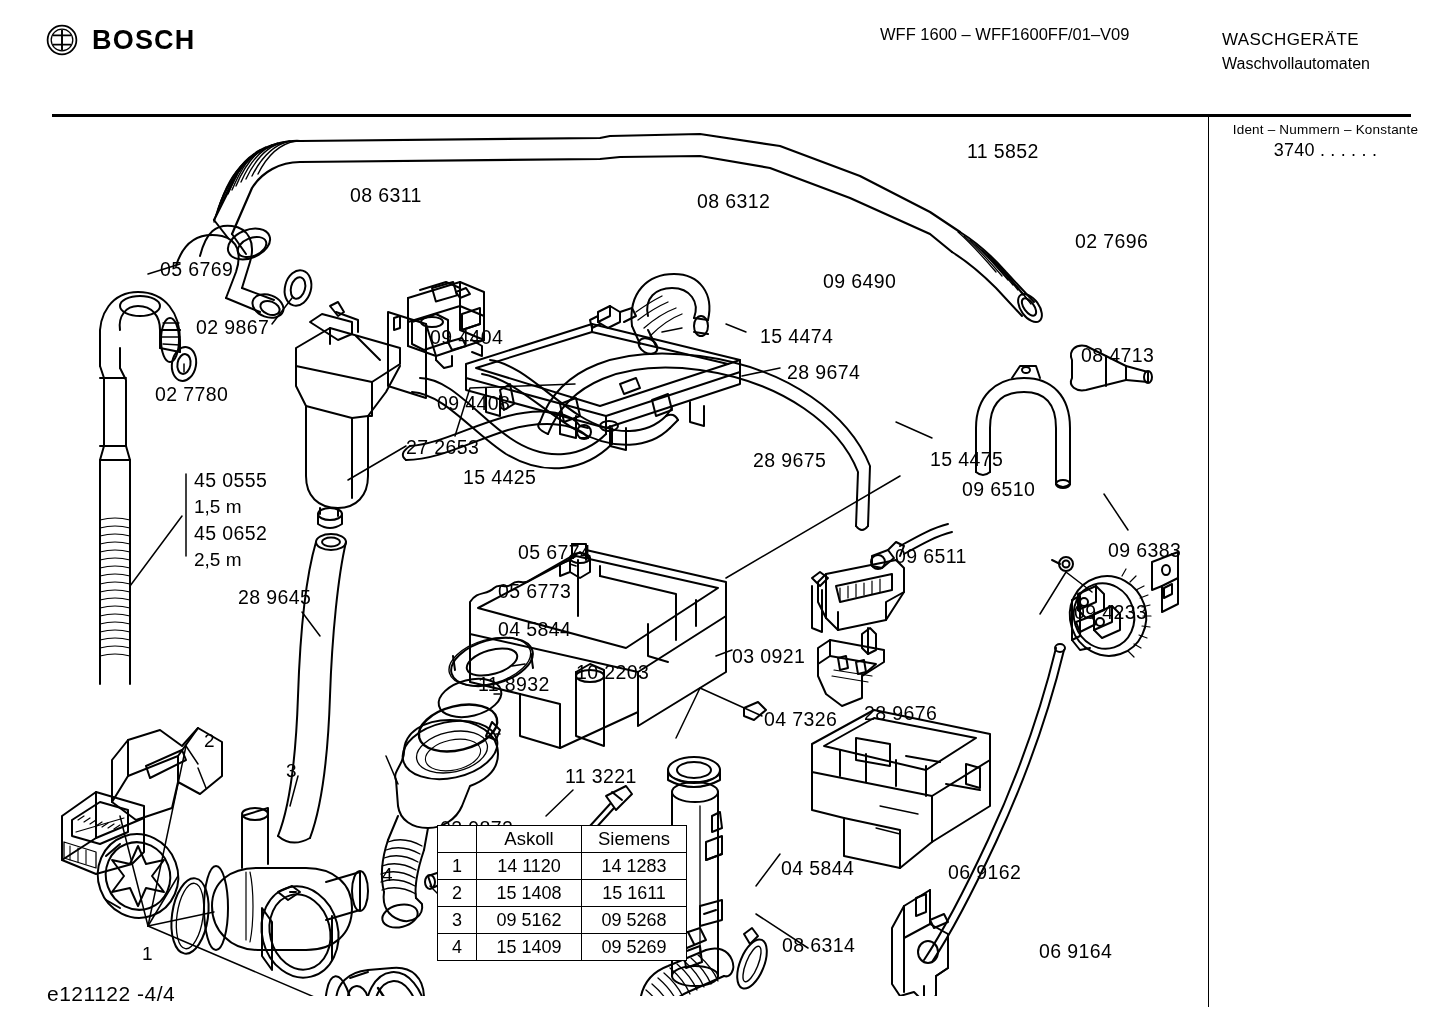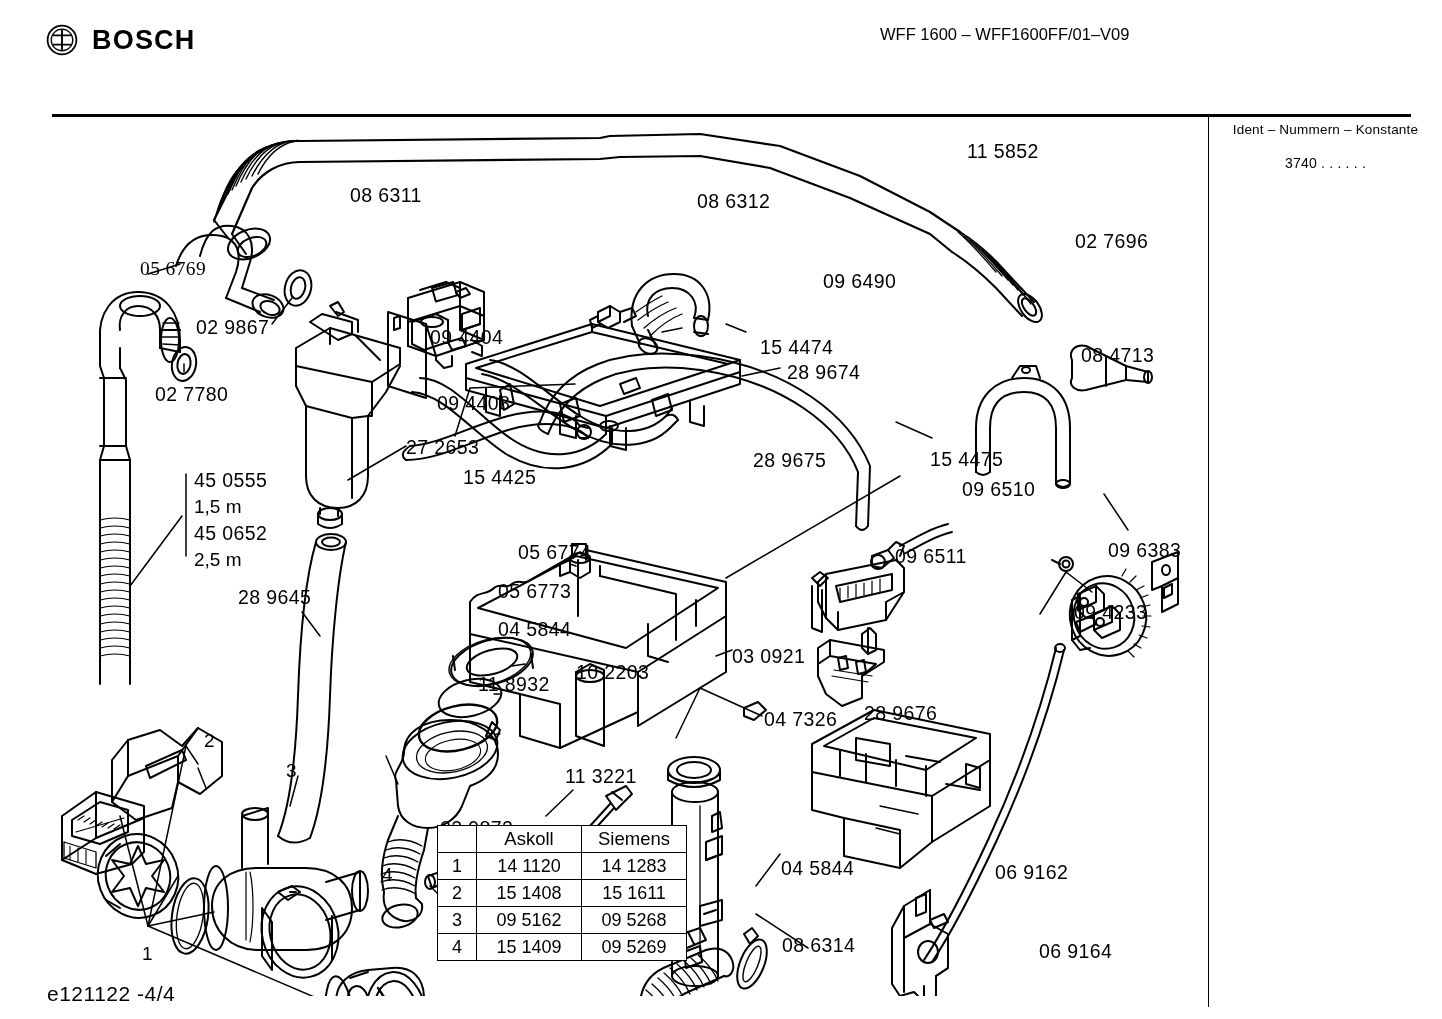--- a/index.html
+++ b/index.html
@@ -21,21 +21,21 @@
   #category .cat-main{font-size:17px;letter-spacing:.4px;}
   #category .cat-sub{font-size:16px;}
 
   #head-rule{position:absolute;left:52px;top:114px;width:1359px;height:0;
              border-top:3px solid #000;}
 
   
   #right-panel{position:absolute;left:1208px;top:117px;width:1px;height:890px;background:#000;}
   #ident-block{position:absolute;left:1213px;top:122px;width:225px;text-align:center;}
   #ident-line1{font-size:13.5px;letter-spacing:.2px;white-space:nowrap;}
-  #ident-line2{font-size:14px;letter-spacing:.2px;white-space:nowrap;margin-top:18px;}
+  #ident-line2{font-size:18px;letter-spacing:.2px;white-space:nowrap;margin-top:3px;}
 
   
   #footer-code{position:absolute;left:47px;top:982px;font-size:21px;letter-spacing:.5px;}
 
   
   #drawing{position:absolute;left:0;top:116px;width:1208px;height:880px;}
   #drawing svg{display:block;}
 
   
   .pn{position:absolute;font-size:19.5px;letter-spacing:.4px;white-space:nowrap;}
@@ -64,20 +64,24 @@
     </svg>
     <span id="bosch-word">BOSCH</span>
   </div>
 
 
 
   <div class="model-col" id="model-col-3">
     <div>WFF 1600 – WFF1600FF/01–V09</div>
   </div>
 
+  <div id="category">
+    <div class="cat-main">WASCHGERÄTE</div>
+    <div class="cat-sub">Waschvollautomaten</div>
+  </div>
 
   <div id="head-rule"></div>
 </div>
 
 <div id="right-panel"></div>
 <div id="ident-block">
   <div id="ident-line1">Ident – Nummern – Konstante</div>
   <div id="ident-line2">3740   . .     . . . .</div>
 </div>
 
@@ -634,21 +638,21 @@
       <path d="M198 648 L186 630"></path>
       <path d="M206 672 L198 652"></path>
       <path d="M298 660 L290 690"></path>
       <path d="M386 640 L398 668"></path>
     </g>
   </g>
 </svg>
 </div>
 
 <div>
-  <span class="pn" style="left:140px;top:258px;font-family:Liberation Serif, serif;">05 6769</span>
+  <span class="pn" style="left:160px;top:258px;">05 6769</span>
   <span class="pn" style="left:196px;top:316px;">02 9867</span>
   <span class="pn" style="left:155px;top:383px;">02 7780</span>
   <span class="pn" style="left:194px;top:469px;">45 0555</span>
   <span class="len" style="left:194px;top:496px;">1,5 m</span>
   <span class="pn" style="left:194px;top:522px;">45 0652</span>
   <span class="len" style="left:194px;top:549px;">2,5 m</span>
   <span class="pn" style="left:238px;top:586px;">28 9645</span>
 
   <span class="pn" style="left:350px;top:184px;">08 6311</span>
   <span class="pn" style="left:430px;top:326px;">09 4404</span>
@@ -660,37 +664,37 @@
   <span class="pn" style="left:498px;top:618px;">04 5844</span>
   <span class="pn" style="left:478px;top:673px;">11 8932</span>
   <span class="pn" style="left:576px;top:661px;">10 2203</span>
   <span class="pn" style="left:565px;top:765px;">11 3221</span>
   <span class="pn" style="left:440px;top:817px;">02 9872</span>
 
   <span class="pn" style="left:697px;top:190px;">08 6312</span>
   <span class="pn" style="left:967px;top:140px;">11 5852</span>
   <span class="pn" style="left:1075px;top:222px;margin-top:8px;">02 7696</span>
   <span class="pn" style="left:823px;top:270px;text-align:right;">09 6490</span>
-  <span class="pn" style="left:760px;top:336px;">15 4474</span>
+  <span class="pn" style="left:760px;top:325px;">15 4474</span>
   <span class="pn" style="left:787px;top:361px;">28 9674</span>
   <span class="pn" style="left:1081px;top:344px;">08 4713</span>
 
   <span class="pn" style="left:753px;top:449px;">28 9675</span>
   <span class="pn" style="left:930px;top:448px;">15 4475</span>
   <span class="pn" style="left:962px;top:478px;">09 6510</span>
   <span class="pn" style="left:895px;top:545px;">09 6511</span>
   <span class="pn" style="left:864px;top:702px;">28 9676</span>
   <span class="pn" style="left:1108px;top:539px;">09 6383</span>
   <span class="pn" style="left:1074px;top:601px;">09 4233</span>
 
   <span class="pn" style="left:732px;top:645px;">03 0921</span>
   <span class="pn" style="left:764px;top:708px;">04 7326</span>
   <span class="pn" style="left:781px;top:857px;">04 5844</span>
   <span class="pn" style="left:782px;top:934px;">08 6314</span>
-  <span class="pn" style="left:948px;top:861px;margin-left:47px;">06 9162</span>
+  <span class="pn" style="left:948px;top:861px;">06 9162</span>
   <span class="pn" style="left:1039px;top:940px;">06 9164</span>
 
   <span class="cn" style="left:142px;top:943px;">1</span>
   <span class="cn" style="left:204px;top:730px;">2</span>
   <span class="cn" style="left:286px;top:760px;">3</span>
   <span class="cn" style="left:382px;top:864px;">4</span>
 </div>
 
 <table id="parts-table">
   <thead>

